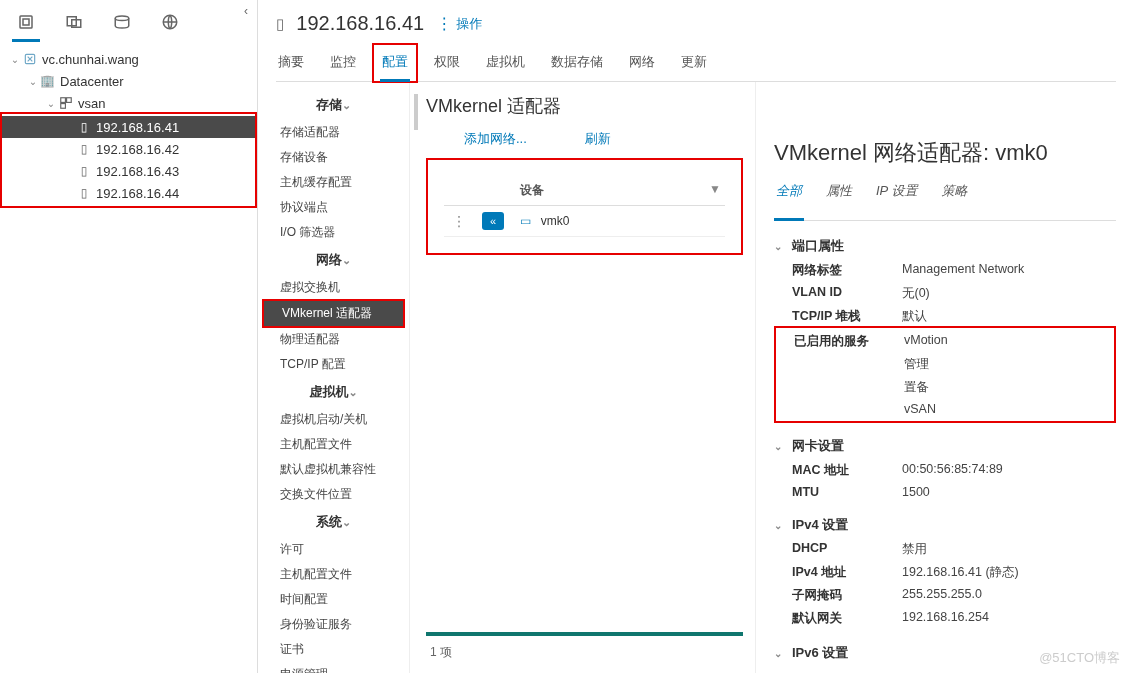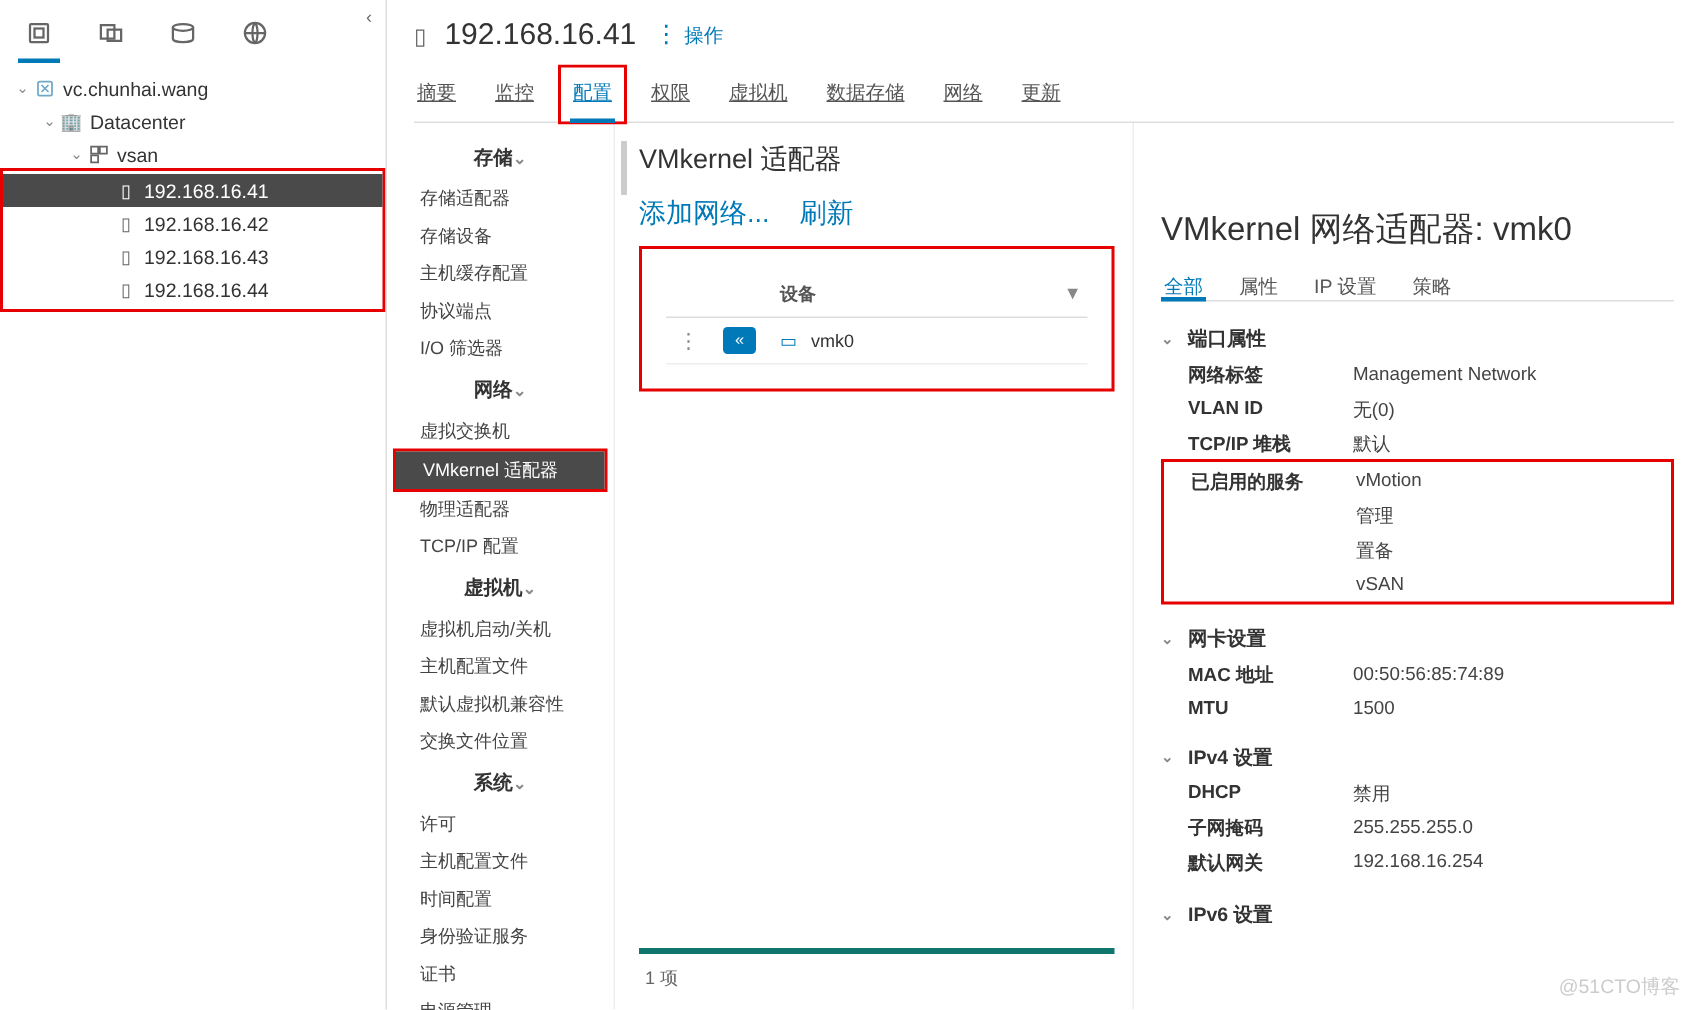--- a/index.html
+++ b/index.html
@@ -54,21 +54,21 @@
   .main-header {
     padding: 12px 18px 0 18px;
   }
   .title-row { display:flex; align-items:center; gap:12px; }
   .host-icon { font-size:15px; color:#666; }
   .host-title { font-size:20px; font-weight:400; color:#333; }
   .actions-link { color:#0079b8; font-size:13px; display:flex; align-items:center; gap:4px; cursor:pointer; }
   .actions-link .dots { font-size:16px; line-height:1; }
   .tabs { display:flex; gap:22px; margin-top:12px; border-bottom:1px solid #ddd; }
   .tab {
-    padding: 6px 2px 10px 2px; font-size:13px; color:#555; cursor:pointer; position:relative;text-decoration:underline;
+    padding: 6px 2px 10px 2px; font-size:13px; color:#555; cursor:pointer; position:relative;
   }
   .tab.active { color:#0079b8; }
   .tab.active::after {
     content:""; position:absolute; left:0; right:0; bottom:-1px; height:3px; background:#0079b8;
   }
   .tab-redbox { position:absolute; left:-8px; right:-8px; top:-4px; bottom:-2px; border:2px solid #e60000; pointer-events:none; }
 
   .body-row { flex:1; display:flex; overflow:hidden; }
 
   
@@ -87,41 +87,41 @@
   .config-item-wrap-red { border:2px solid #e60000; margin: -1px 4px; }
   .config-item-wrap-red .config-item { padding-left:18px; }
 
   
   .center-pane {
     width: 346px; border-right:1px solid #eee; padding: 12px 12px 8px 16px; display:flex; flex-direction:column;
     overflow:hidden;
   }
   .center-title { font-size:18px; color:#333; margin-bottom:12px; }
   .center-actions { display:flex; gap:20px; margin-bottom:10px; }
-  .link-btn { color:#0079b8; cursor:pointer; font-size:18px; }
+  .link-btn { color:#0079b8; cursor:pointer; font-size:13px;margin-left:38px; }
   .dev-table-wrap { border:2px solid #e60000; padding:16px; }
   .dev-table { width:100%; border-collapse:collapse; font-size:12px; }
   .dev-table th { text-align:left; font-weight:600; color:#555; padding:6px 8px; border-bottom:1px solid #ddd; position:relative; }
   .dev-table th:first-child { width:30px; }
   .dev-table th:nth-child(2) { width:30px; }
   .filter-icon { position:absolute; right:4px; top:6px; color:#888; font-size:12px; }
   .dev-table td { padding:6px 8px; border-bottom:1px solid #eee; vertical-align:middle; }
   .row-menu { color:#888; cursor:pointer; font-size:14px; display:inline-block; width:14px; text-align:center; }
   .collapse-badge {
     background:#0079b8; color:#fff; border-radius:3px; width:22px; height:18px;
     display:inline-flex; align-items:center; justify-content:center; font-size:11px; cursor:pointer;
   }
   .nic-icon { color:#0079b8; margin-right:6px; font-size:12px; }
   .footer-count { margin-top:auto; padding:8px 0 4px 4px; color:#666; font-size:12px; border-top:4px solid #0f766e; }
 
   
   .detail-pane { flex:1; padding: 56px 18px 8px 18px; overflow:auto; position:relative; }
   .detail-title { font-size:22px; color:#333; margin-bottom:10px; }
   .detail-tabs { display:flex; gap:20px; border-bottom:1px solid #ddd; margin-bottom:12px; }
-  .detail-tab { padding: 4px 2px 0 2px; color:#555; font-size:13px; cursor:pointer; position:relative; }
+  .detail-tab { padding: 4px 2px 20px 2px; color:#555; font-size:13px; cursor:pointer; position:relative;font-style:italic; }
   .detail-tab.active { color:#0079b8; }
   .detail-tab.active::after {
     content:""; position:absolute; left:0; right:0; bottom:-1px; height:3px; background:#0079b8;
   }
   .detail-section { margin-bottom:10px; }
   .section-hdr { display:flex; align-items:center; gap:6px; color:#333; font-weight:600; padding:4px 0; cursor:pointer; }
   .section-hdr .chev { color:#888; font-size:10px; width:12px; }
   .kv { display:flex; padding: 3px 0 3px 18px; font-size:12.5px; }
   .kv .k { width: 110px; color:#333; font-weight:600; }
   .kv .v { flex:1; color:#444; }
@@ -381,20 +381,24 @@
         <div class="detail-section">
           <div class="section-hdr">
             <span class="chev">⌄</span>
             <span>IPv4 设置</span>
           </div>
           <div class="kv">
               <span class="k">DHCP</span>
               <span class="v">禁用</span>
             </div>
           <div class="kv">
+              <span class="k">IPv4 地址</span>
+              <span class="v">192.168.16.41 (静态)</span>
+            </div>
+          <div class="kv">
               <span class="k">子网掩码</span>
               <span class="v">255.255.255.0</span>
             </div>
           <div class="kv">
               <span class="k">默认网关</span>
               <span class="v">192.168.16.254</span>
             </div>
         </div>
 
         <div class="detail-section">

